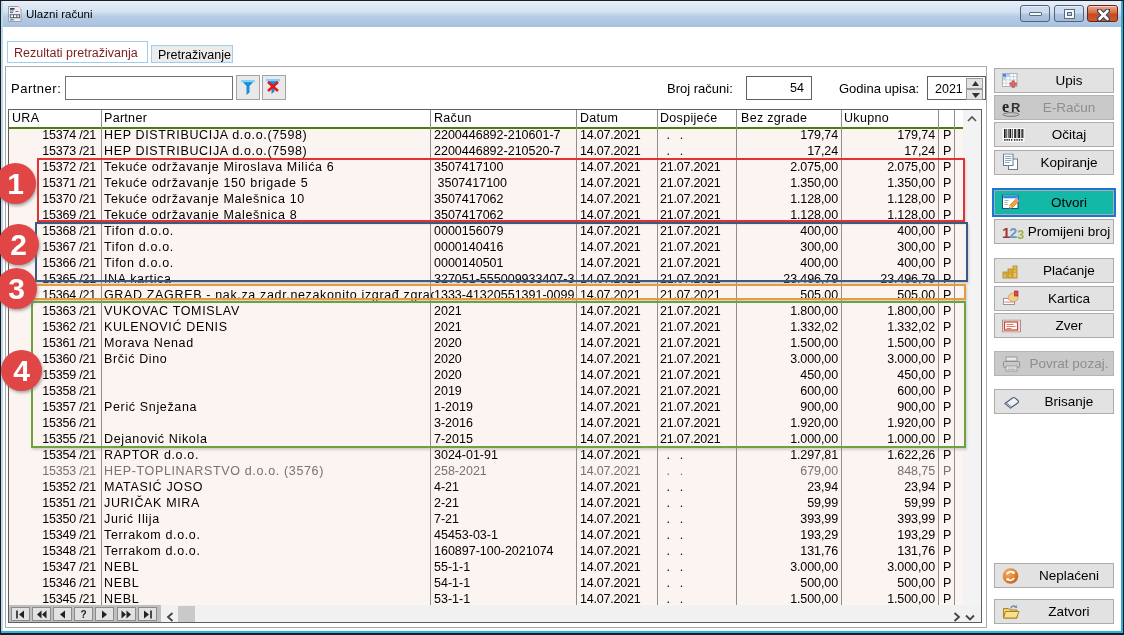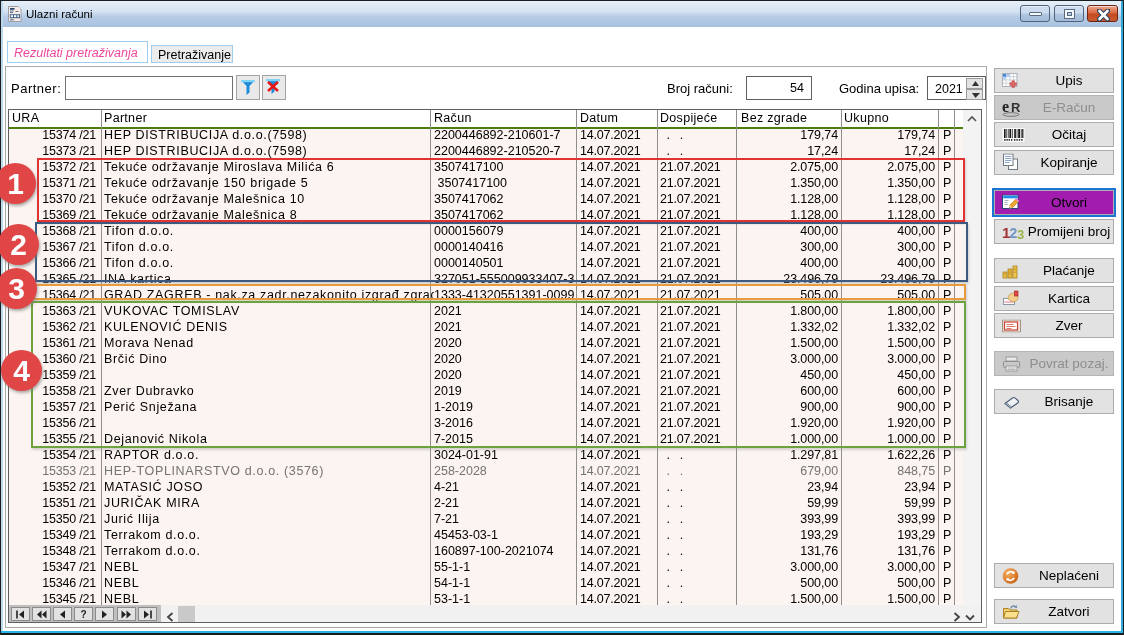--- a/index.html
+++ b/index.html
@@ -21,21 +21,21 @@
 #bmin { left:1020px; width:30px; background:linear-gradient(#cddcee 45%, #b0c6e0 55%, #a3bcd9); }
 #bmax { left:1053.5px; width:30px; background:linear-gradient(#cddcee 45%, #b0c6e0 55%, #a3bcd9); }
 #bclo { left:1087px; width:31px; background:linear-gradient(#eba78e 0%, #d96a42 45%, #c44a20 55%, #c85c31 100%); border-color:#6e2511; }
 #bmin span { position:absolute; left:8px; top:6px; width:13px; height:4px; background:#f4f8fc; border:1px solid #5a6b80; border-radius:1px; }
 #bmax span { position:absolute; left:10px; top:4px; width:9px; height:8px; border:2px solid #f4f8fc; outline:1px solid #5a6b80; background:#b7cbe2; box-shadow:inset 0 0 0 1px #5a6b80; }
 #bclo svg { position:absolute; left:9px; top:3px; }
 
 
 .tab { position:absolute; font-size:12.5px; }
 #tab1 { left:7px; top:41px; width:141px; height:22px; background:#fff; border:1px solid #9dcdef; }
-#tab1 span { position:absolute; left:6px; top:4px; color:#ec4899;font-style:italic; }
+#tab1 span { position:absolute; left:6px; top:4px; color:#7f1d1d; }
 #tab2 { left:151px; top:45px; width:82px; height:18px; background:#ececec; border:1px solid #9dcdef; }
 #tab2 span { position:absolute; left:6px; top:2px; color:#000; }
 #tabpage { position:absolute; left:5px; top:66px; width:982px; height:562px; border:1px solid #ababab; background:#fff; }
 
 
 .lab { position:absolute; font-size:13px; color:#000; }
 #inpPartner { position:absolute; left:65px; top:76px; width:168px; height:24px; background:#fff; border:1px solid #707070; }
 .fbtn { position:absolute; top:75px; width:24px; height:25px; background:#e9e9e9; border:1px solid #a2a2a2; }
 #inpBroj { position:absolute; left:746px; top:76px; width:66px; height:24px; background:#fff; border:1px solid #5f5f5f; font-size:12.5px; text-align:right; padding:4px 7px 0 0; }
 #spin { position:absolute; left:927px; top:76px; width:59px; height:24px; background:#fff; border:1px solid #5f5f5f; }
@@ -69,21 +69,21 @@
 #navbar { position:absolute; left:0px; top:495px; width:972px; height:17px; background:#f1f1f1; }
 #navgray { position:absolute; left:0; top:0; width:152px; height:17px; background:#bfbfbf; }
 .nbtn { position:absolute; top:2px; width:19px; height:14px; background:#e2e2e2; border:1px solid #8b8b8b; display:flex; align-items:center; justify-content:center; }
 .nbtn svg { display:block; } .nbtn span { position:relative; top:0; }
 #hthumb { position:absolute; left:169px; top:1px; width:17px; height:16px; background:#c9c9c9; }
 .chev { position:absolute; }
 
 
 .pbtn { position:absolute; left:994px; width:120px; height:25px; background:#e2e2e2; border:1px solid #acacac; }
 .pbtn.dis { background:#c9c9c9; border-color:#b4b4b4; }
-.pbtn.foc { outline:2px solid #1976d2; outline-offset:0px; background:#a21caf; }
+.pbtn.foc { outline:2px solid #1976d2; outline-offset:0px; background:#14b8a6; }
 .pic { position:absolute; left:7px; top:50%; transform:translateY(-50%); display:flex; }
 .plab { position:absolute; left:30px; right:0; top:4px; text-align:center; font-size:13.5px; color:#000; }
 .pbtn.dis .plab { color:#8e8e8e; }
 
 
 .ann { position:absolute; border-style:solid; pointer-events:none; box-shadow:1px 1.5px 2px rgba(150,150,150,0.38); }
 .circ { position:absolute; width:41px; height:41px; border-radius:50%; background:#e04646; box-shadow:1px 2px 3px rgba(120,120,120,0.6);
   color:#fff; font-size:30px; font-weight:bold; text-align:center; line-height:41px; }
 </style></head>
 <body>
@@ -330,21 +330,20 @@
       <div class="c c-ura">15359 /21</div>
       <div class="c c-rac">2020</div>
       <div class="c c-dat">14.07.2021</div>
       <div class="c c-dos">21.07.2021</div>
       <div class="c c-bez">450,00</div>
       <div class="c c-uk">450,00</div>
       <div class="c c-p">P</div>
     </div>
   <div class="row" style="top:274px">
       <div class="c c-ura">15358 /21</div>
-      <div class="c c-par">Zver Dubravko</div>
       <div class="c c-rac">2019</div>
       <div class="c c-dat">14.07.2021</div>
       <div class="c c-dos">21.07.2021</div>
       <div class="c c-bez">600,00</div>
       <div class="c c-uk">600,00</div>
       <div class="c c-p">P</div>
     </div>
   <div class="row" style="top:290px">
       <div class="c c-ura">15357 /21</div>
       <div class="c c-par">Perić Snježana</div>
@@ -380,21 +379,21 @@
       <div class="c c-rac">3024-01-91</div>
       <div class="c c-dat">14.07.2021</div>
       <div class="c c-dos dots">&nbsp;&nbsp;.&nbsp;&nbsp;&nbsp;.</div>
       <div class="c c-bez">1.297,81</div>
       <div class="c c-uk">1.622,26</div>
       <div class="c c-p">P</div>
     </div>
   <div class="row red" style="top:354px">
       <div class="c c-ura">15353 /21</div>
       <div class="c c-par">HEP-TOPLINARSTVO d.o.o. (3576)</div>
-      <div class="c c-rac">258-2028</div>
+      <div class="c c-rac">258-2021</div>
       <div class="c c-dat">14.07.2021</div>
       <div class="c c-dos dots">&nbsp;&nbsp;.&nbsp;&nbsp;&nbsp;.</div>
       <div class="c c-bez">679,00</div>
       <div class="c c-uk">848,75</div>
       <div class="c c-p">P</div>
     </div>
   <div class="row" style="top:370px">
       <div class="c c-ura">15352 /21</div>
       <div class="c c-par">MATASIĆ JOSO</div>
       <div class="c c-rac">4-21</div>

